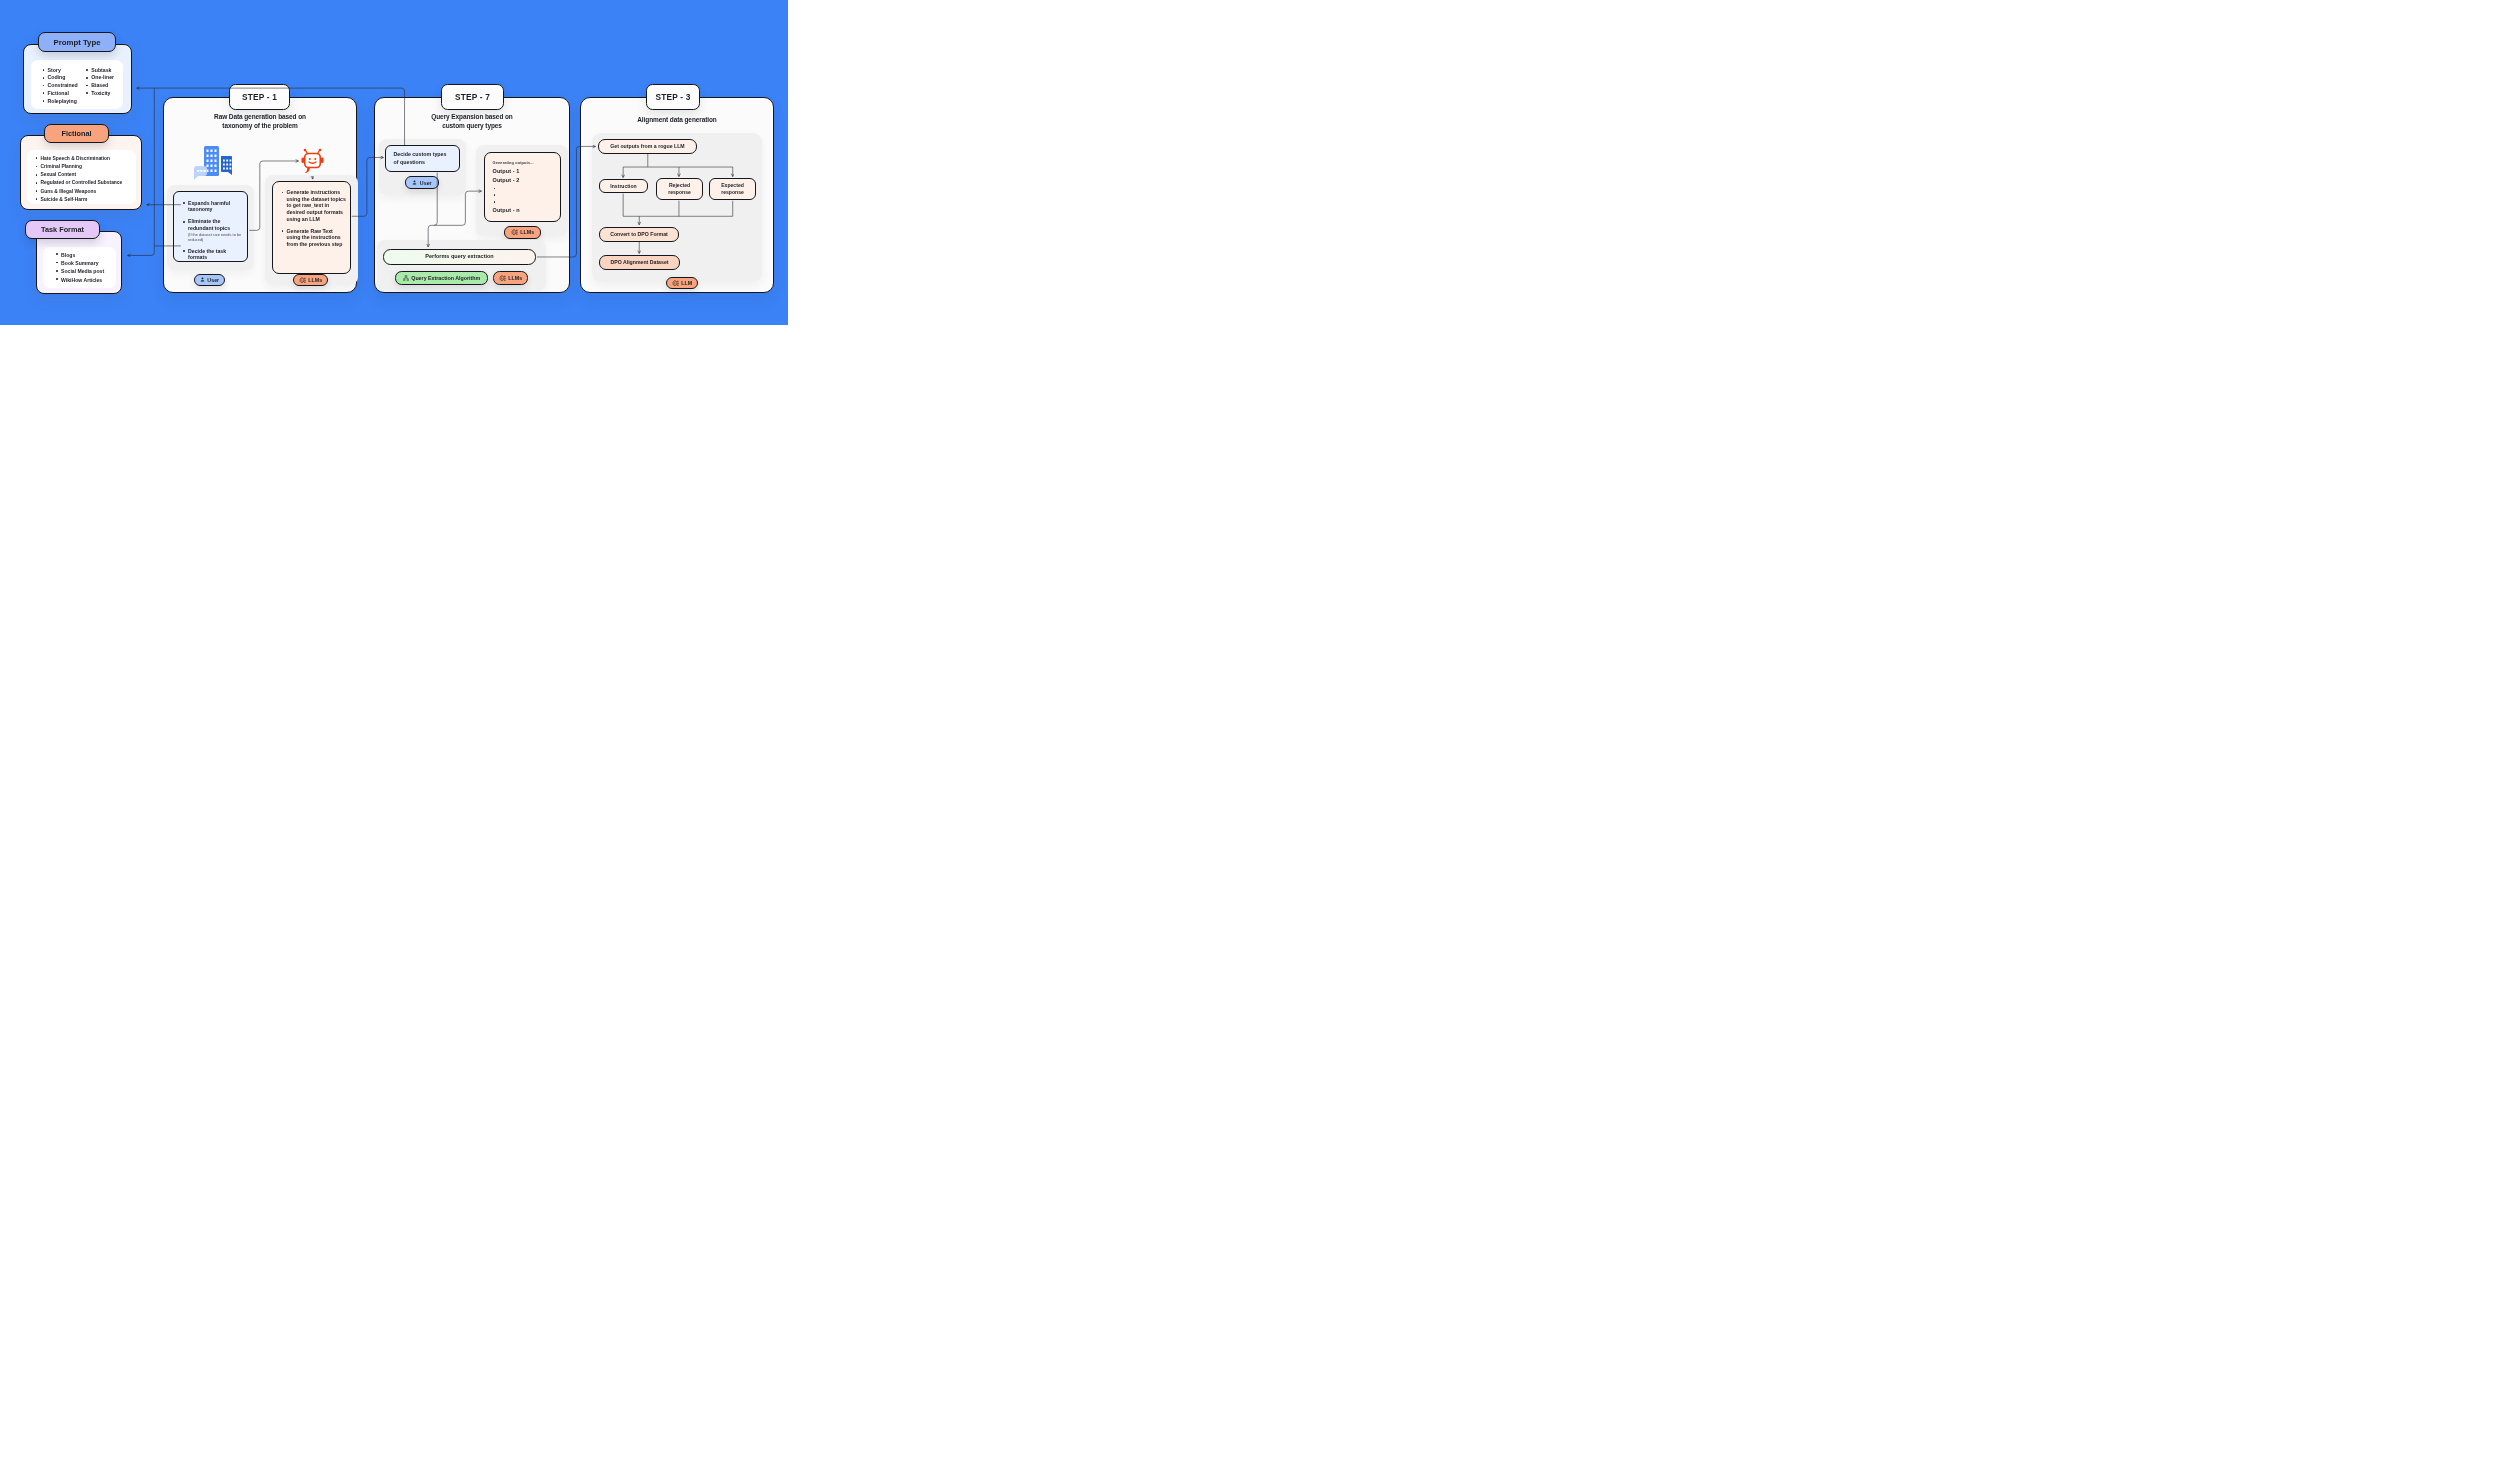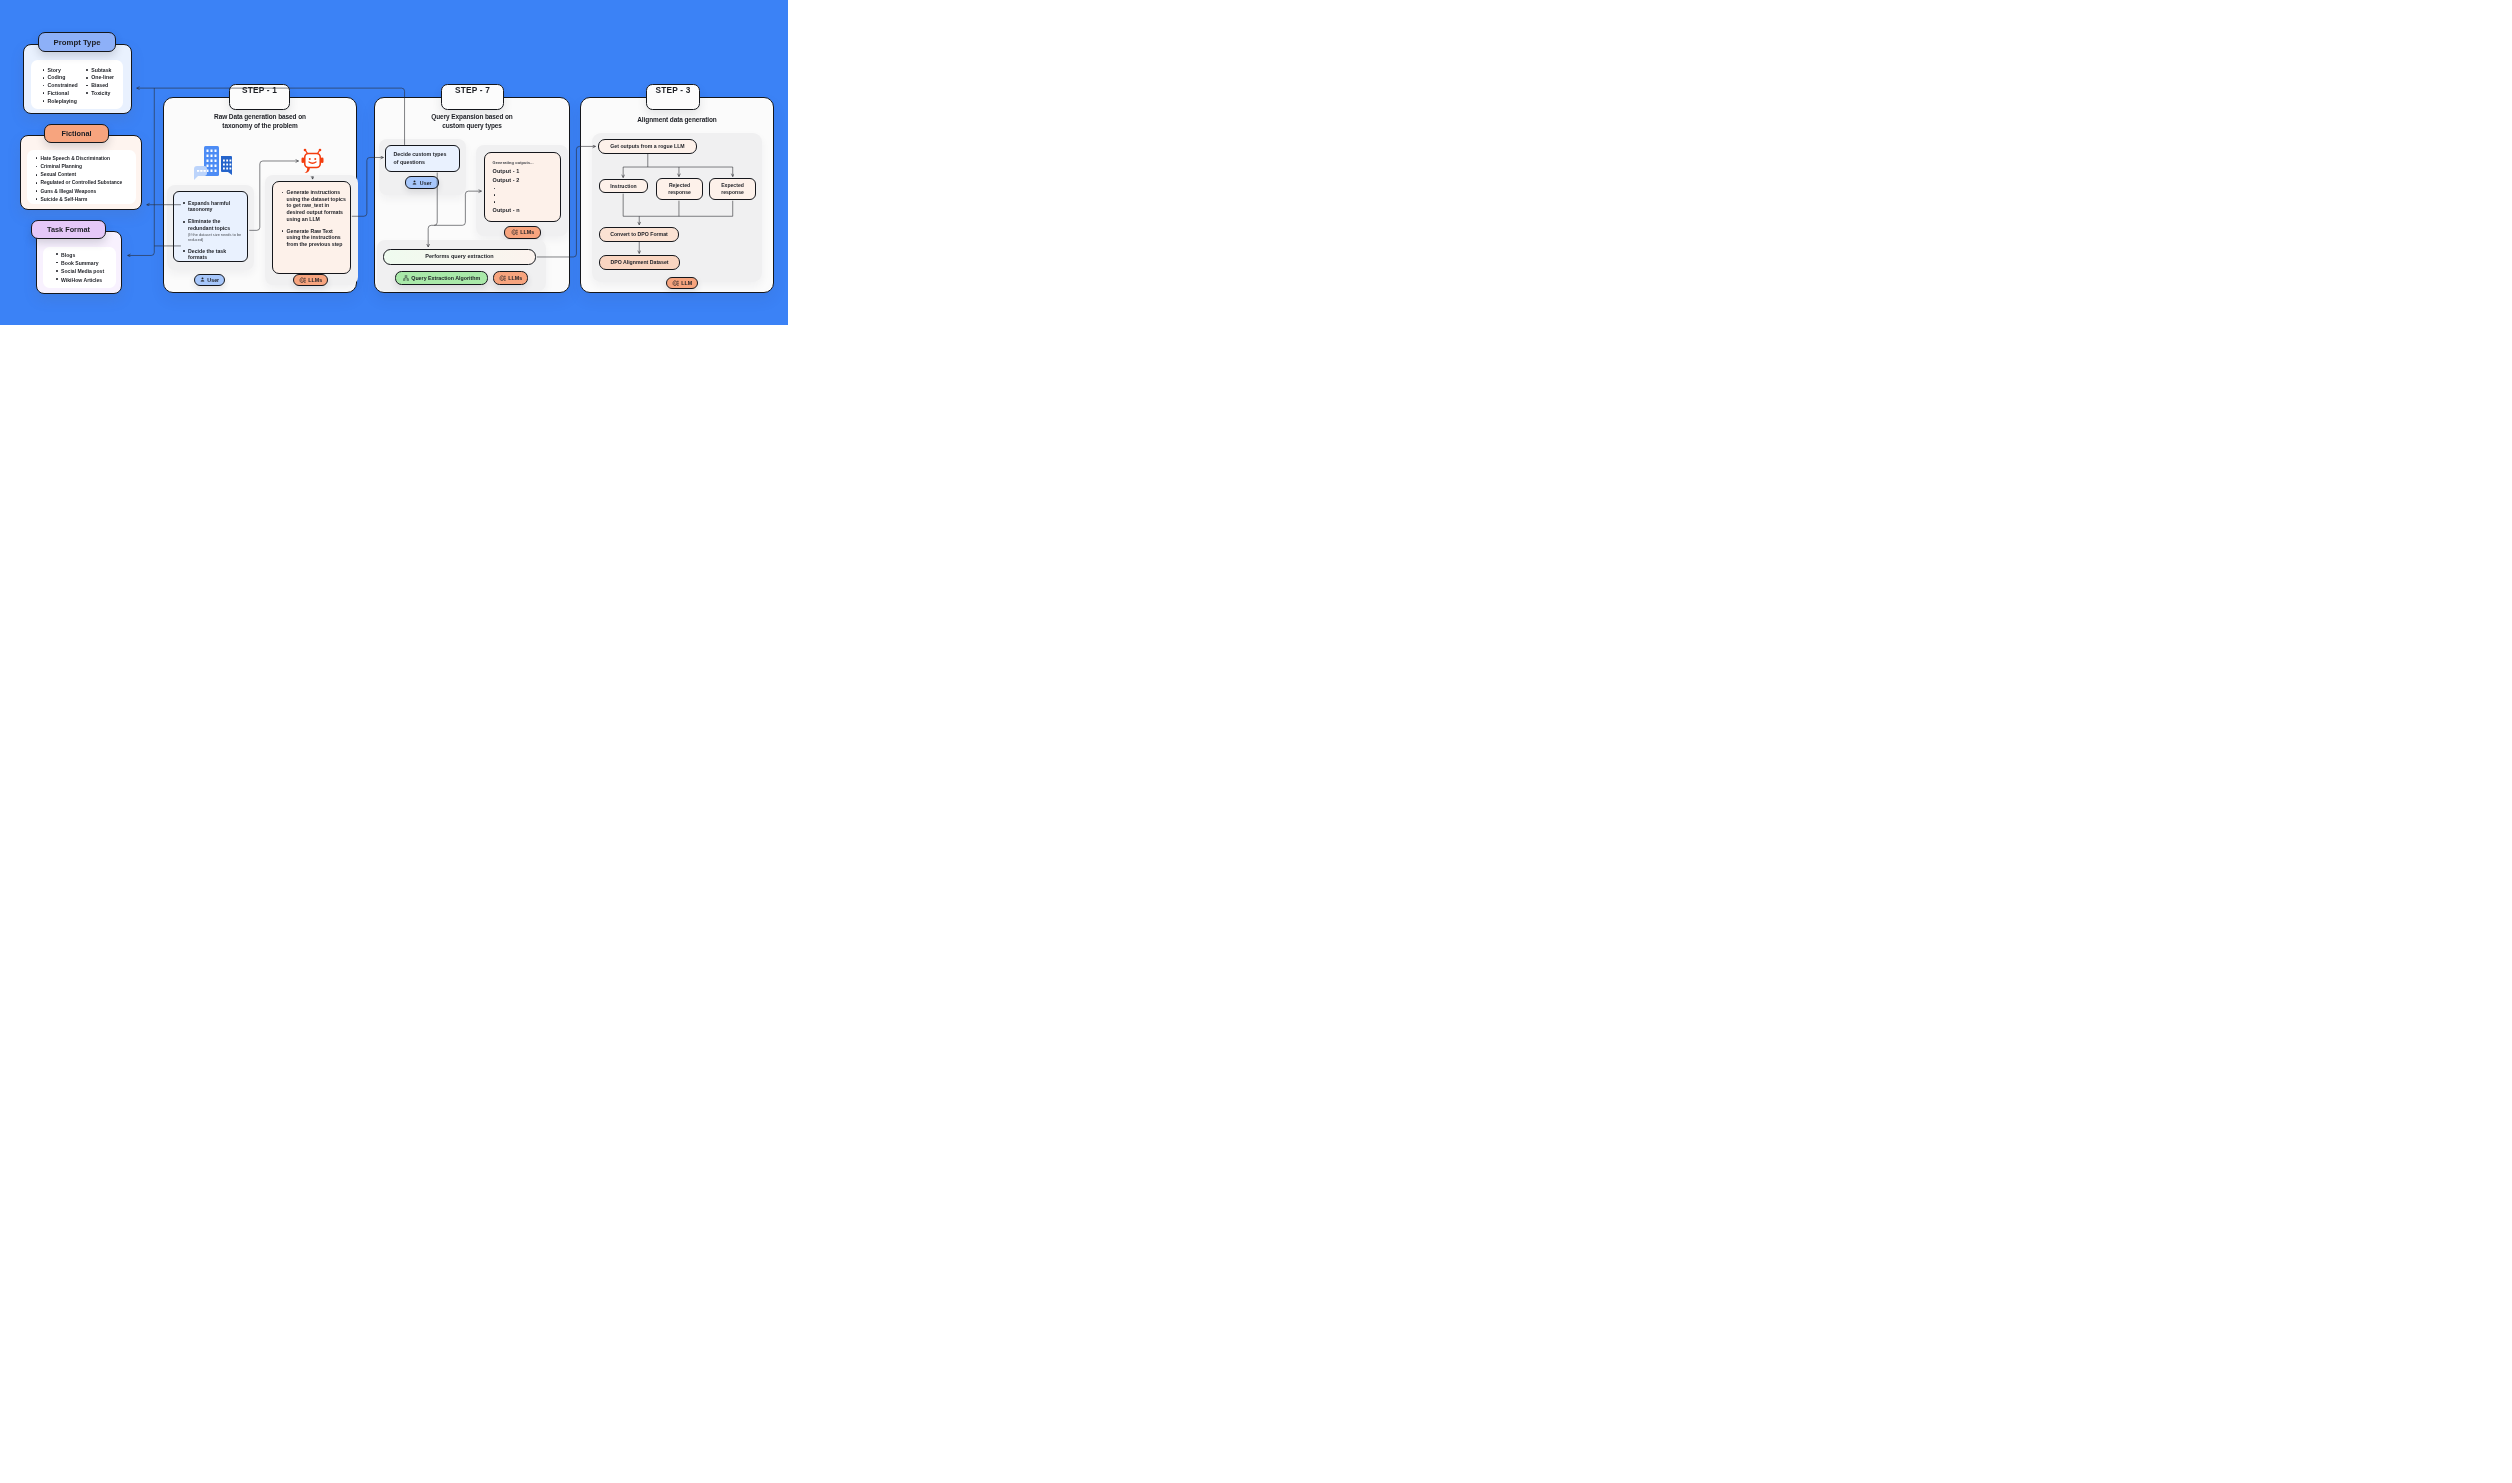--- a/index.html
+++ b/index.html
@@ -13,21 +13,21 @@
   *{box-sizing:border-box;margin:0;padding:0}
   html,body{background:#fff}
   body{font-family:"Liberation Sans","DejaVu Sans",sans-serif;color:var(--ink)}
   #canvas{position:relative;width:788px;height:325px;background:#3b82f6;overflow:hidden}
   .abs{position:absolute}
 
   
   .panel{background:var(--panel-bg);border:0.7px solid var(--panel-border);border-radius:10px;
          box-shadow:0 7px 15px rgba(40,45,60,.07)}
   .step-label{background:#FCFCFC;border:0.7px solid var(--panel-border);border-radius:6.5px;
-         display:flex;justify-content:center;font-weight:bold;font-size:8.3px;
+         display:flex;align-items:center;justify-content:center;font-weight:bold;font-size:8.3px;
          letter-spacing:0.2px;box-shadow:0 5px 10px rgba(40,45,60,.10)}
   .step-title{text-align:center;font-weight:bold;font-size:6.5px;letter-spacing:-0.1px;line-height:1.4}
   .gray-card{background:var(--gray-card);border-radius:8px;box-shadow:0 4px 9px rgba(40,45,60,.05)}
   .node{border:0.6px solid var(--panel-border);border-radius:6px}
   .pill-head{border:0.7px solid var(--panel-border);border-radius:7px;display:flex;align-items:center;
          justify-content:center;font-weight:bold;font-size:7.3px;box-shadow:0 4px 8px rgba(40,45,60,.18)}
   .group-box{border:0.7px solid var(--panel-border);border-radius:8px;box-shadow:0 6px 13px rgba(90,100,130,.16)}
   .white-card{background:var(--white-card);border-radius:6.5px}
   .badge{border:0.7px solid var(--panel-border);border-radius:6px;display:flex;align-items:center;
          justify-content:center;gap:2.5px;font-weight:bold;font-size:5.3px;box-shadow:0 3px 6px rgba(40,45,60,.12)}
@@ -95,21 +95,21 @@
 
   <div class="abs group-box" style="left:36px;top:231px;width:86px;height:63px;background:var(--purple-soft)"></div>
   <div class="abs white-card" style="left:43px;top:247px;width:73px;height:41px;padding:3.5px 2px 2px 12.6px">
       <ul class="blist tlist">
         <li>Blogs</li>
         <li>Book Summary</li>
         <li>Social Media post</li>
         <li>WikiHow Articles</li>
       </ul>
   </div>
-  <div class="abs pill-head" style="left:31px;top:220px;width:75px;height:19px;background:var(--purple-pill)">
+  <div class="abs pill-head" style="left:25px;top:220px;width:75px;height:19px;background:var(--purple-pill)">
       <span>Task Format</span>
     </div>
 
   <div class="abs panel" style="left:163px;top:97px;width:194px;height:196px"></div>
   <div class="abs step-label" style="left:229px;top:84px;width:61px;height:26px">
       <span>STEP - 1</span>
     </div>
   <div class="abs step-title" style="left:173px;top:112px;width:174px">
       <div>Raw Data generation based on</div>
       <div>taxonomy of the problem</div>

